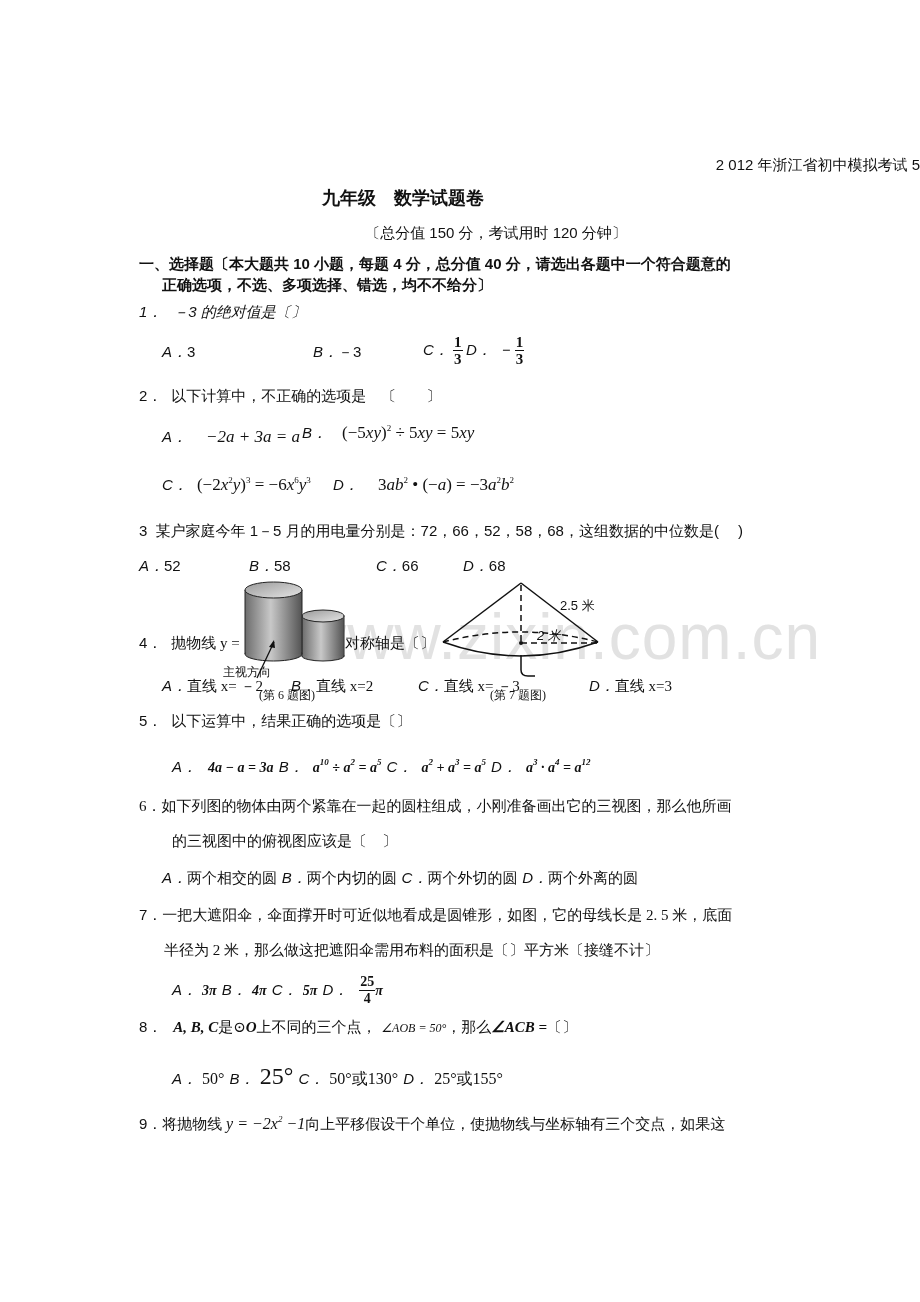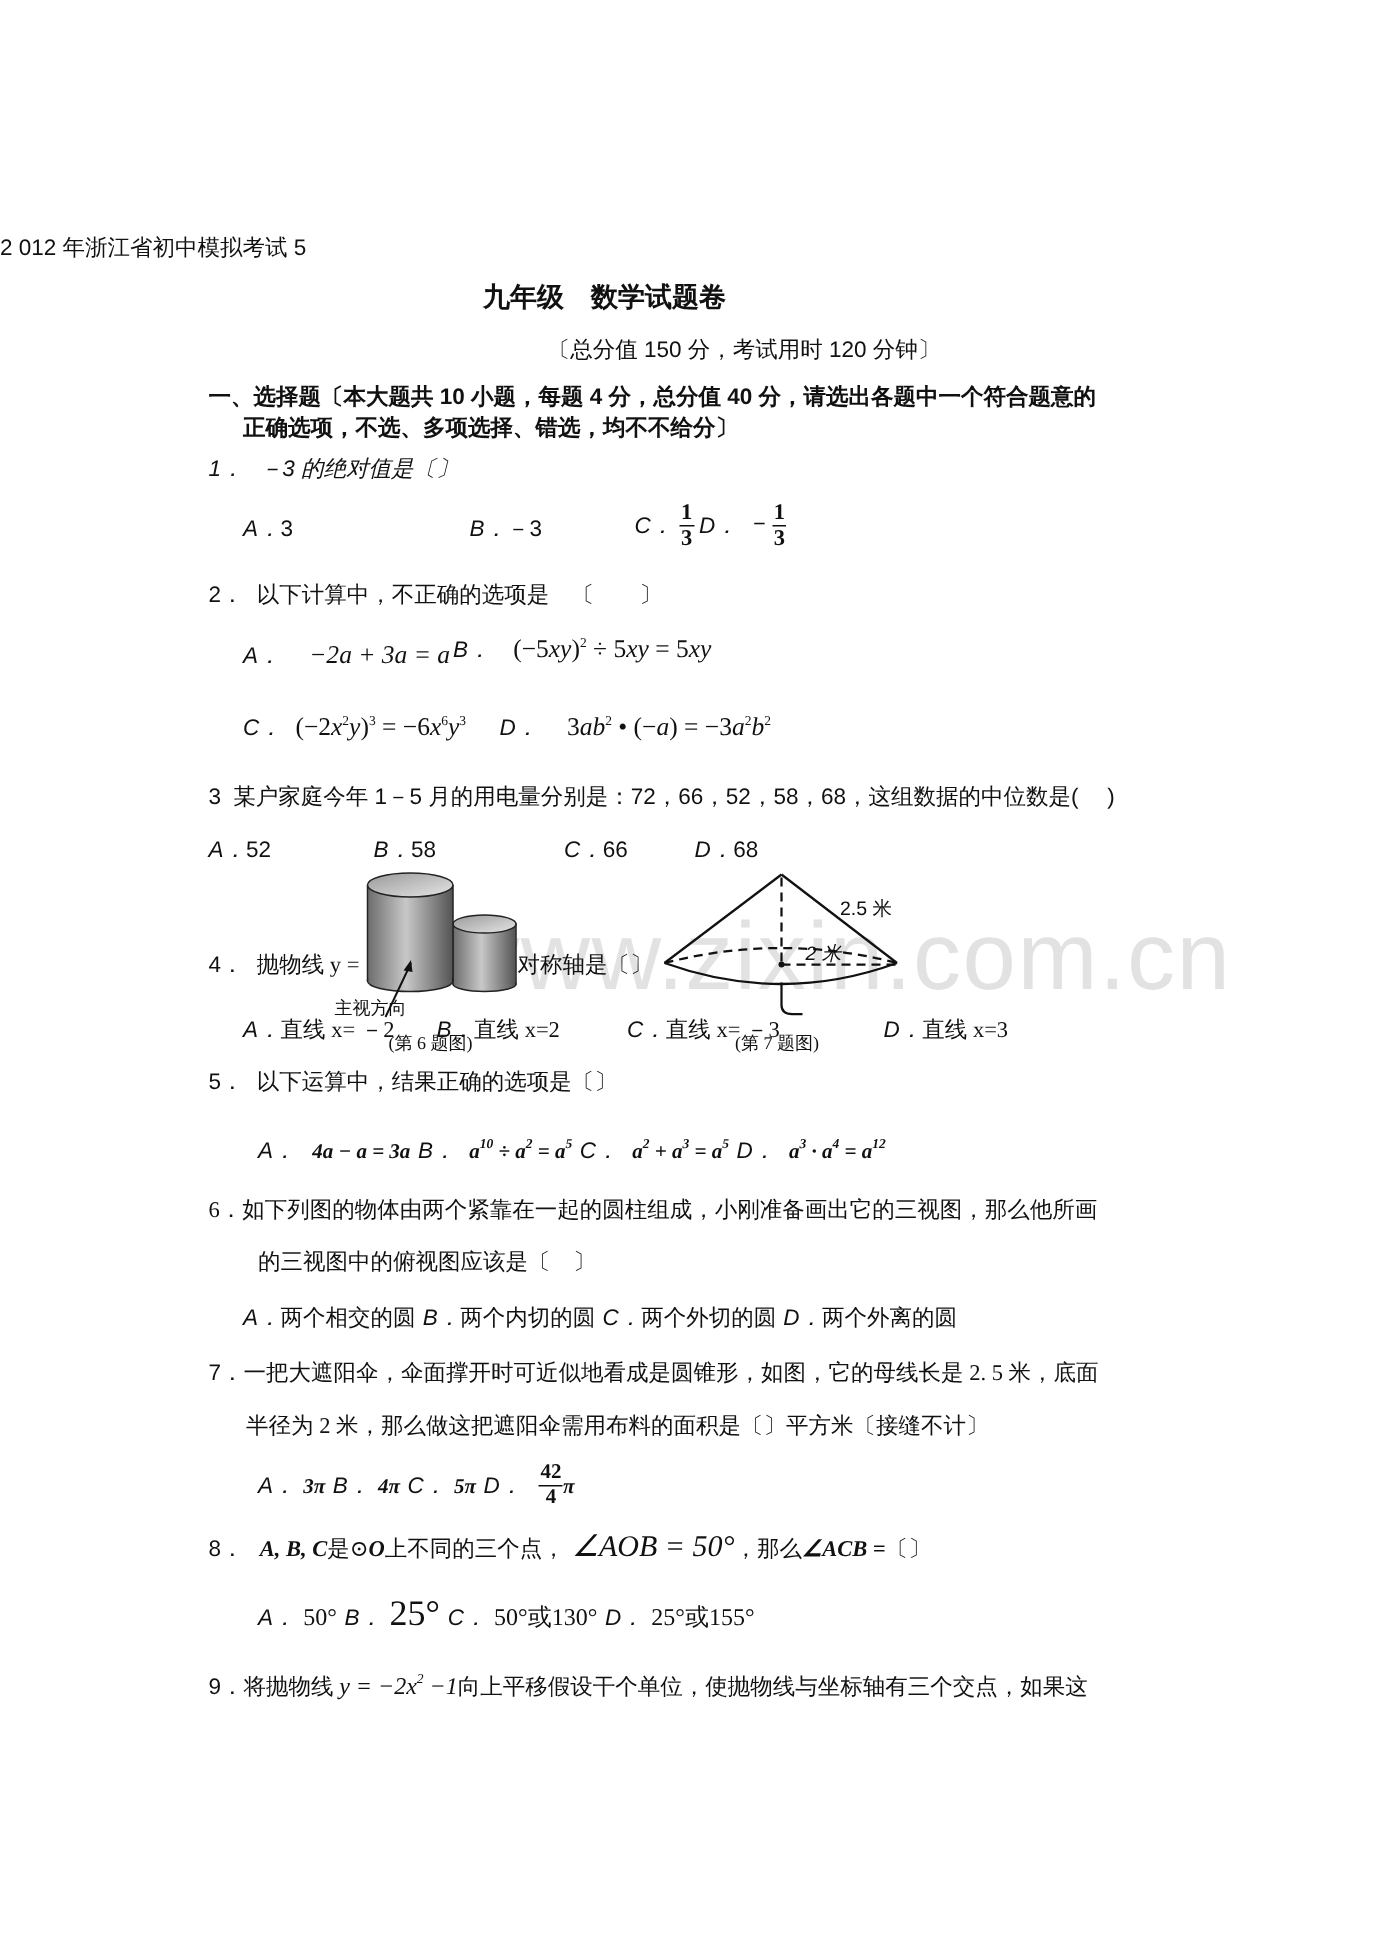--- a/index.html
+++ b/index.html
@@ -21,21 +21,21 @@
   .watermark { position: absolute; left: 300px; top: 600px; font-family: "Liberation Sans", sans-serif;
                font-size: 64px; color: #e2e2e2; letter-spacing: 1px; z-index: 0; }
   .fig { position: absolute; z-index: 2; }
   .txt { z-index: 3; }
 </style>
 </head>
 <body>
 
 <div class="watermark">www.zixin.com.cn</div>
 
-<div class="abs sans txt" style="left:0;width:920px;text-align:left;top:156px;font-size:15px;">2 012 年浙江省初中模拟考试 5</div>
+<div class="abs sans txt" style="left:0;width:920px;text-align:right;top:156px;font-size:15px;">2 012 年浙江省初中模拟考试 5</div>
 <div class="abs sans txt" style="left:0;width:806px;text-align:center;top:186px;font-size:18px;font-weight:bold;">九年级　数学试题卷</div>
 <div class="abs sans txt" style="left:0;width:920px;text-align:center;top:224px;font-size:15px;padding-left:36px;">〔总分值 150 分，考试用时 120 分钟〕</div>
 
 <div class="abs sans txt fs15" style="left:139px;top:255px;">
   <span class="bold">一、</span><span class="bold">选择题</span><span class="bold">〔本大题共 10 小题，每题 4 分，总分值 40 分，请选出各题中一个符合题意的</span>
 </div>
 <div class="abs sans txt fs15 bold" style="left:162px;top:276px;">正确选项，不选、多项选择、错选，均不不给分〕</div>
 
 <div class="abs txt fs15" style="left:139px;top:303px;font-style:italic;">
   <span class="sans">1．</span>
@@ -170,30 +170,30 @@
 <div class="abs txt fs15 serif" style="left:139px;top:906px;">
   <span class="sans">7．</span><span>一把大遮阳伞，伞面撑开时可近似地看成是圆锥形，如图，它的母线长是 2. 5 米，底面</span>
 </div>
 <div class="abs txt fs15 serif" style="left:164px;top:941px;">半径为 2 米，那么做这把遮阳伞需用布料的面积是〔〕平方米〔接缝不计〕</div>
 <div class="abs txt" style="left:172px;top:974px;">
   <span><span class="label">A．</span> <span class="mathb">3π</span></span>
   <span><span class="label">B．</span> <span class="mathb">4π</span></span>
   <span><span class="label">C．</span> <span class="mathb">5π</span></span>
   <span><span class="label">D．</span>
     <span class="frac" style="margin-left:6px;font-size:14px;">
-        <span class="num">42</span>
+        <span class="num">25</span>
         <span>4</span>
       </span><span class="mathb">π</span>
   </span>
 </div>
 
 <div class="abs txt fs15" style="left:139px;top:1018px;">
   <span class="sans">8．</span>
   <span class="mathb" style="font-size:15px;margin-left:6px;">A, B, C</span><span class="serif">是⊙</span><span class="mathb" style="font-size:15px;">O</span><span class="serif">上不同的三个点，</span>
-  <span class="math it" style="font-size:20px;">∠AOB = 50°</span><span class="serif">，那么</span><span class="mathb" style="font-size:15px;">∠ACB =</span><span class="serif">〔〕</span>
+  <span class="math it" style="font-size:12px;">∠AOB = 50°</span><span class="serif">，那么</span><span class="mathb" style="font-size:15px;">∠ACB =</span><span class="serif">〔〕</span>
 </div>
 <div class="abs txt" style="left:172px;top:1063px;">
   <span><span class="label">A．</span> <span class="math" style="font-size:16px;">50°</span></span>
   <span><span class="label">B．</span> <span class="math" style="font-size:24px;">25°</span></span>
   <span><span class="label">C．</span> <span class="math" style="font-size:16px;">50°或130°</span></span>
   <span><span class="label">D．</span> <span class="math" style="font-size:16px;text-align:center;">25°或155°</span></span>
 </div>
 
 <div class="abs txt fs15 serif" style="left:139px;top:1114px;">
   <span class="sans">9．</span><span>将抛物线</span>

